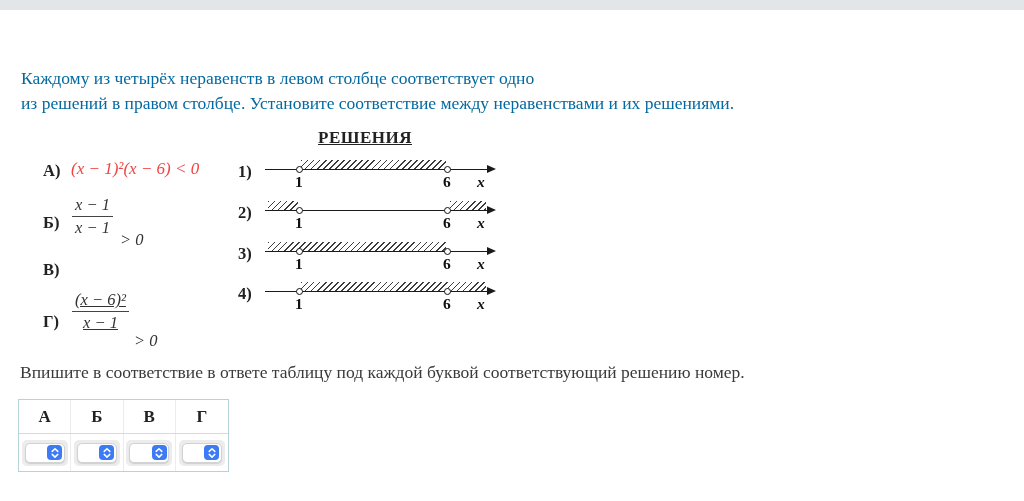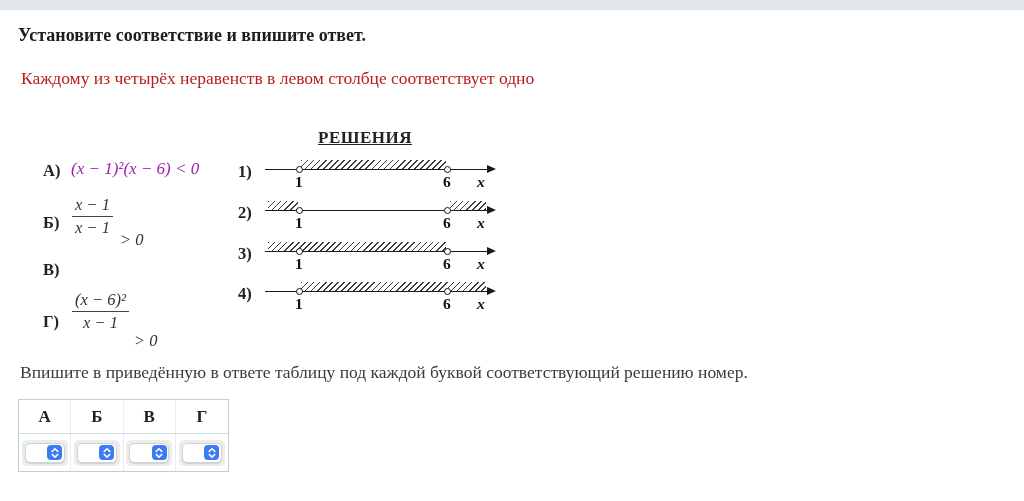--- a/index.html
+++ b/index.html
@@ -4,28 +4,28 @@
 <style>
   * { margin:0; padding:0; box-sizing:border-box; }
   html,body { background:#fff; }
   body { font-family:"Liberation Serif","DejaVu Serif",serif; color:#333; }
   .stage { position:relative; width:1024px; height:501px; background:#fff; overflow:hidden; }
 
   .topbar { position:absolute; left:0; top:0; width:1024px; height:10px; background:#e2e6e8; }
 
   .title { position:absolute; left:18px; top:25px; font-size:18px; font-weight:bold; color:#1d1d1d; }
 
-  .intro { position:absolute; left:21px; top:66px; font-size:17.5px; line-height:25px; color:#b91c1c; }
+  .intro { position:absolute; left:21px; top:66px; font-size:17.5px; line-height:25px; color:#0369a1; }
 
   .col-header { position:absolute; font-size:17px; font-weight:bold; text-decoration:underline; color:#222; letter-spacing:.5px; }
   .col-header.left { left:56px; top:128px; }
   .col-header.right { left:318px; top:128px; }
 
   .ineq-label { position:absolute; font-size:16.5px; font-weight:bold; color:#222; }
-  .formula { position:absolute; font-size:17px; font-style:italic; color:#a21caf; white-space:nowrap; }
+  .formula { position:absolute; font-size:17px; font-style:italic; color:#ef4444; white-space:nowrap; }
 
   .frac { position:absolute; text-align:center; font-size:16.5px; font-style:italic; color:#333; }
   .frac .num { padding:0 3px 1px 3px; border-bottom:1.4px solid #444; }
   .frac .den { padding:1px 3px 0 3px; }
   .frac-suffix { position:absolute; font-size:16.5px; font-style:italic; color:#333; }
 
   
   .sol-row { position:absolute; left:238px; width:262px; height:44px; }
   .sol-label { position:absolute; left:0; top:7px; font-size:16.5px; font-weight:bold; color:#222; }
   .axis { position:absolute; left:27px; top:0; width:234px; height:44px; }
@@ -61,42 +61,42 @@
   .mac-select .blue-btn { width:15px; height:15px; margin-right:1.5px; background:#3d7bf4;
                           border-radius:4px; display:flex; align-items:center; justify-content:center; }
 </style>
 </head>
 <body>
 
 <div class="stage">
 
   <div class="topbar"></div>
 
-  <div class="title">Установите соответствие и впишите ответ.</div>
 
   <div class="intro">
     <div>Каждому из четырёх неравенств в левом столбце соответствует одно</div>
+    <div>из решений в правом столбце. Установите соответствие между неравенствами и их решениями.</div>
   </div>
 
   <div class="col-header right">РЕШЕНИЯ</div>
 
   <div class="ineq-label" style="left:43px; top:161px;">А)</div>
   <div class="formula" style="left:71px; top:159px;">(x − 1)²(x − 6) &lt; 0</div>
 
   <div class="ineq-label" style="left:43px; top:213px;">Б)</div>
   <div class="frac" style="left:72px; top:195px;">
     <div class="num">x − 1</div>
     <div class="den">x − 1</div>
   </div>
   <div class="frac-suffix" style="left:120px; top:230px;">&gt; 0</div>
 
   <div class="ineq-label" style="left:43px; top:260px;">В)</div>
 
   <div class="ineq-label" style="left:43px; top:312px;">Г)</div>
-  <div class="frac" style="left:72px; top:290px;">
+  <div class="frac" style="left:72px; top:290px;text-decoration:underline;">
     <div class="num">(x − 6)²</div>
     <div class="den">x − 1</div>
   </div>
   <div class="frac-suffix" style="left:134px; top:331px;">&gt; 0</div>
 
   <div class="sol-row" style="top:155px;">
     <div class="sol-label">1)</div>
     <div class="axis">
       <div class="hatch" style="left:36px; width:145px;"></div>
       <div class="axis-line"></div>
@@ -145,21 +145,21 @@
       <div class="axis-line"></div>
       <div class="axis-arrow"></div>
       <div class="pt" style="left:30.5px;"></div>
       <div class="pt" style="left:178.5px;"></div>
       <div class="tick" style="left:30px;">1</div>
       <div class="tick" style="left:178px;">6</div>
       <div class="axis-x">x</div>
     </div>
   </div>
 
-  <div class="bottom-instruction">Впишите в приведённую в ответе таблицу под каждой буквой соответствующий решению номер.</div>
+  <div class="bottom-instruction">Впишите в соответствие в ответе таблицу под каждой буквой соответствующий решению номер.</div>
 
   <div class="answer-table">
     <div class="at-row head">
       <div class="at-cell">А</div>
       <div class="at-cell">Б</div>
       <div class="at-cell">В</div>
       <div class="at-cell">Г</div>
     </div>
     <div class="at-row body">
       <div class="at-cell">

